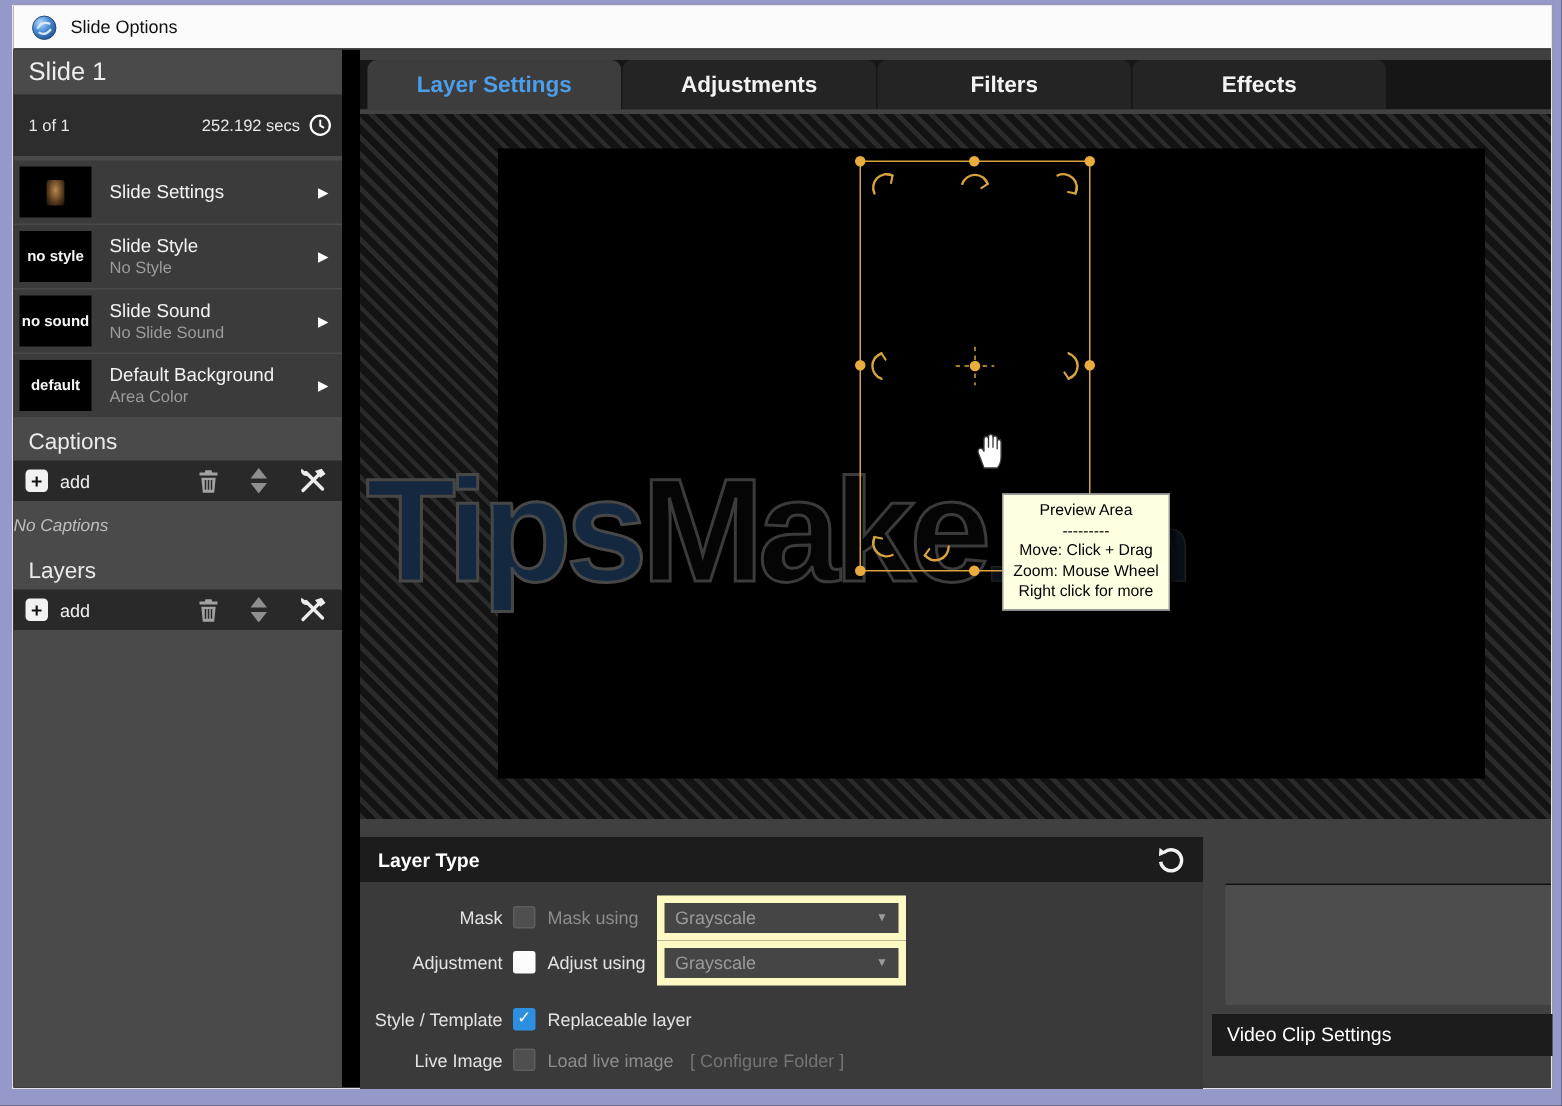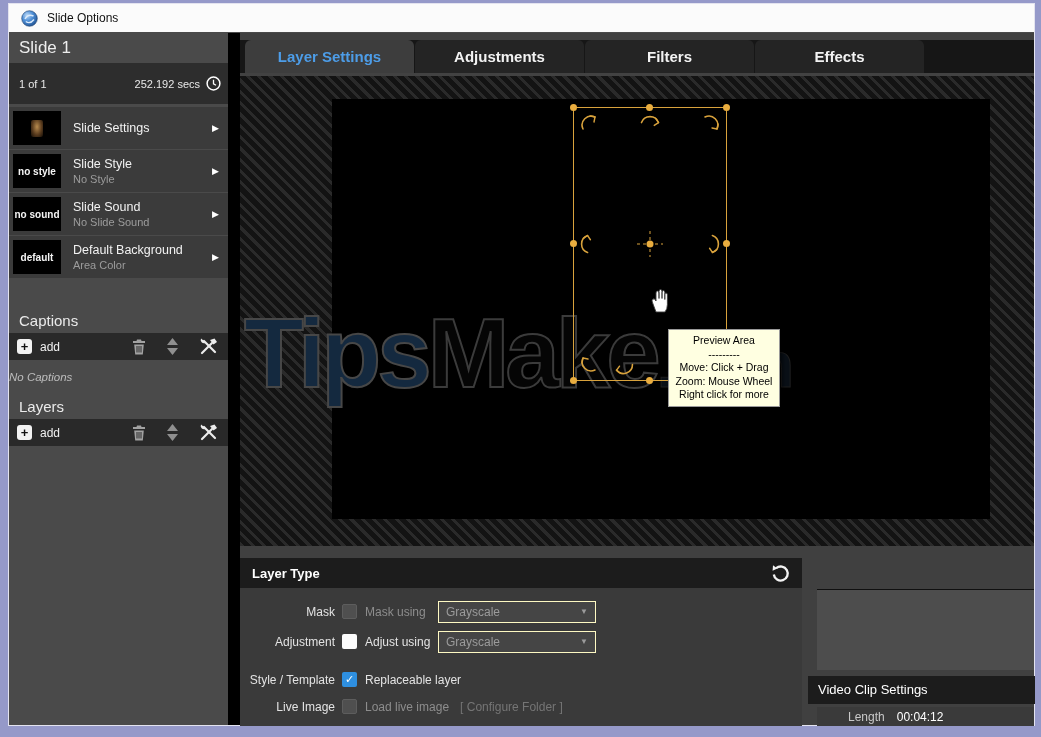--- a/index.html
+++ b/index.html
@@ -39,21 +39,21 @@
     display:flex;align-items:center;justify-content:center;position:relative;
   }
   .thumb-label{color:#f5f5f5;font-size:10px;font-weight:bold;}
   .thumb-img{width:12px;height:17px;border-radius:2px;
     background:radial-gradient(ellipse at 50% 40%, #b78a4e 0%, #5a3c1e 55%, #120c06 100%);}
   .side-item .itxt{margin-left:12px;flex:1;min-width:0;}
   .side-item .t{font-size:12.5px;color:#f2f2f2;}
   .side-item .s{font-size:11px;color:#9c9c9c;margin-top:2px;}
   .chev{color:#fff;font-size:9px;margin-right:9px;flex:none;}
   .section-header{height:26px;display:flex;align-items:center;padding-left:10px;
-    font-size:15px;color:#eaeaea;margin-top:29px;}
+    font-size:15px;color:#eaeaea;margin-top:3px;}
   .toolbar{height:27px;background:#292929;display:flex;align-items:center;padding:0 10px 0 8px;}
   .addbtn{display:flex;align-items:center;gap:8px;cursor:pointer;}
   .plusbox{width:15px;height:15px;background:#f2f2f2;border-radius:3px;color:#111;
     font-size:13px;font-weight:bold;line-height:15px;text-align:center;}
   .addlabel{font-size:12px;color:#f0f0f0;}
   .tool-icons{margin-left:auto;display:flex;align-items:center;gap:21px;}
   .empty-text{text-align:left;font-style:italic;color:#bdbdbd;font-size:11.5px;padding:11px 0 7px;}
   .layer-row{height:42px;background:#2e96e8;margin-top:2px;display:flex;align-items:center;cursor:pointer;}
   .layer-thumb{width:56px;height:36px;margin-left:2px;flex:none;position:relative;
     background-image:
@@ -106,21 +106,21 @@
   .lt-row{position:absolute;left:0;right:0;height:21px;display:flex;align-items:center;}
   .rlabel{width:95px;text-align:right;font-size:12px;color:#e3e3e3;flex:none;}
   .cb{width:15px;height:15px;margin-left:7px;border-radius:2px;box-sizing:border-box;flex:none;cursor:pointer;}
   .cb.disabled{background:#4f4f4f;border:1px solid #5d5d5d;}
   .cb.unchecked{background:#fcfcfc;}
   .cb.checked{background:#2e8fe0;color:#fff;font-size:11px;font-weight:bold;
     text-align:center;line-height:15px;}
   .cblabel{margin-left:8px;font-size:12px;color:#e3e3e3;}
   .cblabel.dim{color:#8d8d8d;}
   .dropdown{position:absolute;left:198px;width:142px;height:20px;background:#454545;
-    border:1px solid #fef9c3;display:flex;align-items:center;justify-content:space-between;
+    border:5px solid #fef9c3;display:flex;align-items:center;justify-content:space-between;
     padding:0 7px;font-size:12px;color:#9b9b9b;cursor:pointer;text-align:right;}
   .dd-arrow{font-size:8px;color:#9b9b9b;}
   .live-link{margin-left:11px;font-size:12px;color:#757575;cursor:pointer;}
   .notes{position:absolute;left:568px;top:525px;width:227px;height:168px;}
   .notes-input{position:absolute;top:31px;left:9px;right:1px;height:80px;
     background:#4d4d4d;border-top:1px solid #101010;cursor:text;}
   .vcs-header{position:absolute;top:118px;left:0;right:0;height:28px;background:#1c1c1c;
     line-height:28px;padding-left:10px;font-size:13px;font-weight:normal;color:#fff;box-sizing:border-box;}
   .length-row{position:absolute;top:149px;left:9px;right:1px;height:19px;background:#3a3a3a;
     display:flex;align-items:center;font-size:12px;}
@@ -389,21 +389,17 @@
             <span class="cb disabled"></span>
             <span class="cblabel dim">Load live image</span>
             <span class="live-link">[ Configure Folder ]</span>
           </div>
         </div>
       </section>
 
       <section class="notes">
         <div class="notes-input"></div>
         <div class="vcs-header">Video Clip Settings</div>
-        <div class="length-row">
-          <span class="length-label">Length</span>
-          <span class="length-value">00:04:12</span>
-        </div>
       </section>
 
     </div>
   </div>
 </div>
 
 </body></html>

